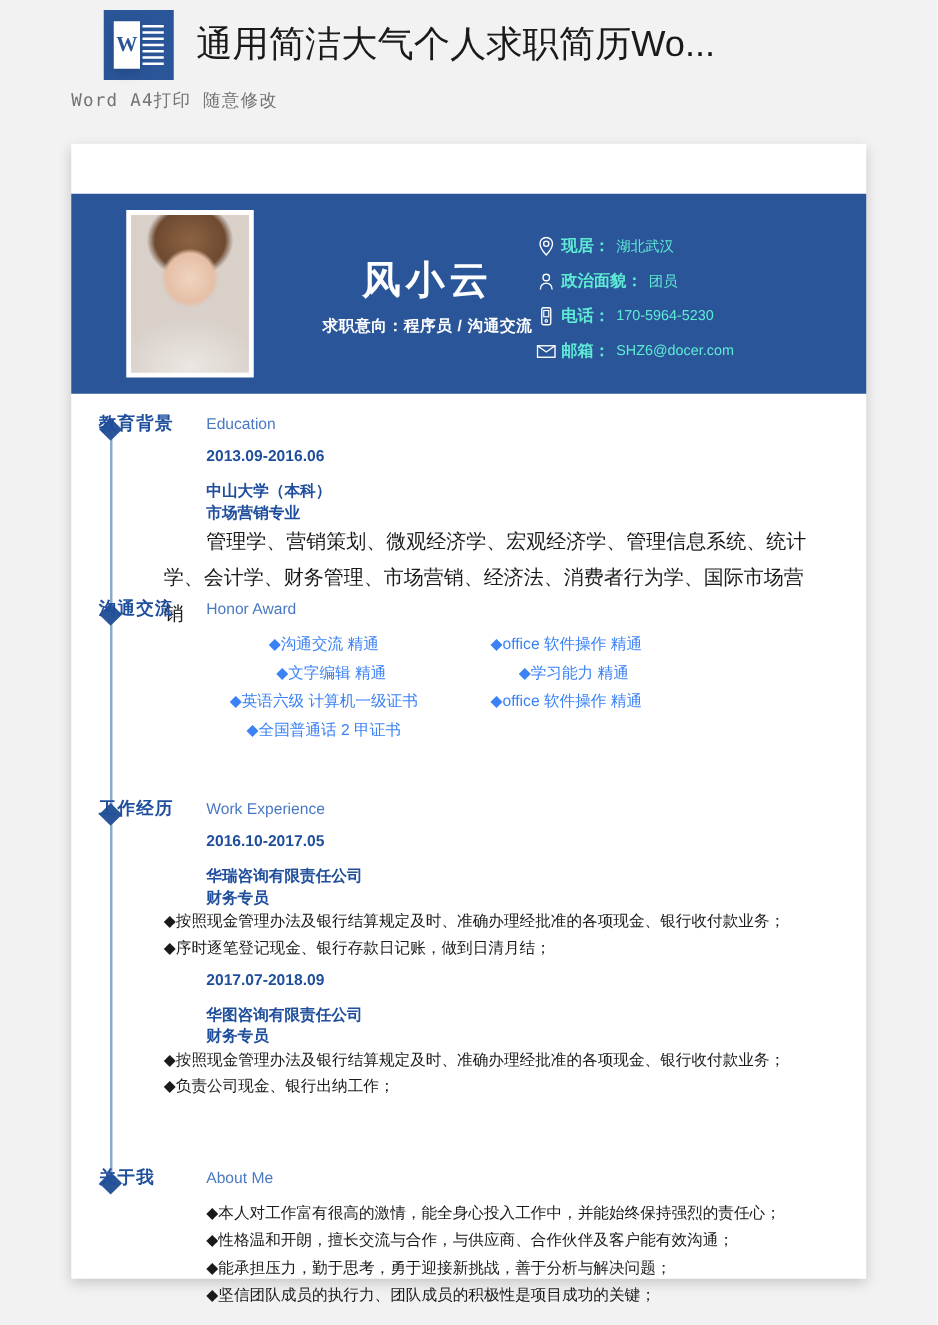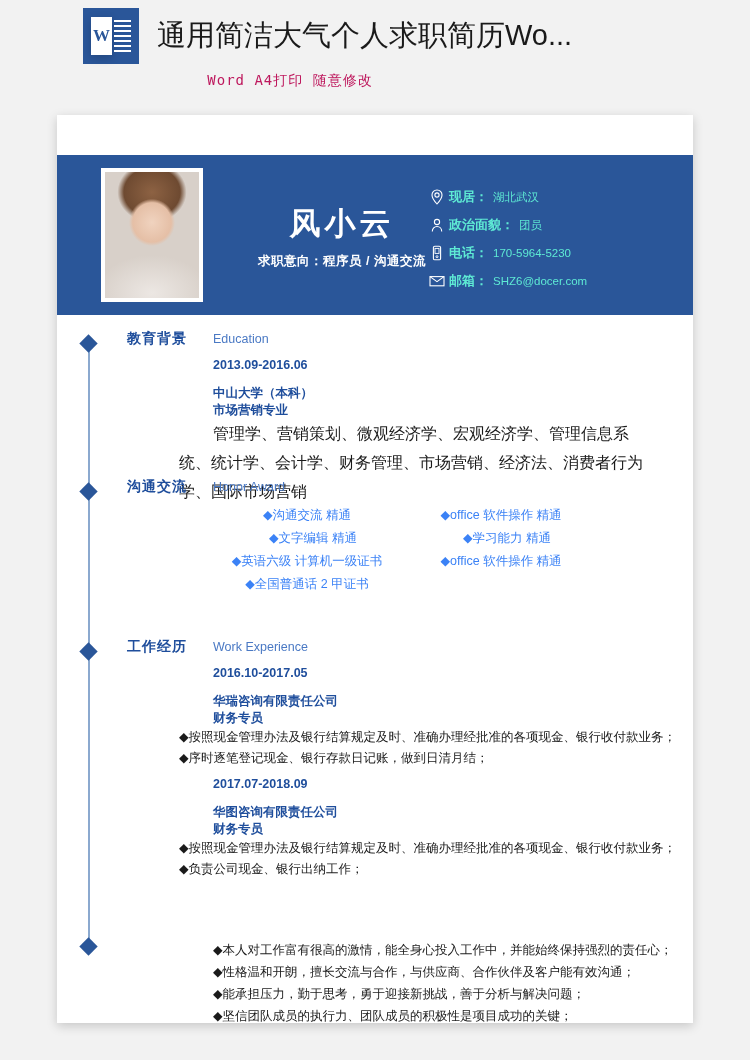--- a/index.html
+++ b/index.html
@@ -31,21 +31,21 @@
     position: absolute; left: 31px; top: 12px; width: 17px; height: 32px;
   }
   .word-icon .lines i {
     display: block; height: 2px; background: #fff; margin-bottom: 3px;
   }
   .banner-title {
     font-size: 29px; color: #1a1a1a; letter-spacing: 0px;
     white-space: nowrap; overflow: hidden;
   }
   .banner-sub {
-    text-align: center; font-size: 14px; color: #be185d;
+    font-size: 14px; color: #737373;
     font-family: "DejaVu Sans Mono", monospace;
     letter-spacing: 1px; padding-right: 170px;
   }
 
   .page {
     position: absolute; left: 57px; top: 115px; width: 636px; height: 908px;
     background: #ffffff;
     box-shadow: 0 3px 10px rgba(0,0,0,0.18);
   }
 
@@ -91,21 +91,21 @@
 
   .tl-line {
     position: absolute; left: 31px; top: 228px; width: 2px; height: 604px;
     background: #8ba9cf;
   }
   .diamond {
     position: absolute; width: 13px; height: 13px;
     background: #2a5699; transform: rotate(45deg);
   }
 
-  .section { position: absolute; left: 0; width: 636px; padding-left: 48px; }
+  .section { position: absolute; left: 0; width: 636px; }
   .sec-head { display: flex; align-items: baseline; height: 20px; }
   .sec-cn {
     font-size: 14px; font-weight: bold; color: #1f4e9c;
     letter-spacing: 1px; width: 72px; margin-left: 22px;
   }
   .sec-en {
     font-size: 12.5px; color: #4a79c4; margin-left: 14px;
     font-family: "Liberation Sans", sans-serif;
   }
 
@@ -261,19 +261,23 @@
     <div class="detail-row">
       <div class="d1">2017.07-2018.09</div>
       <div class="d2">华图咨询有限责任公司</div>
       <div class="d3">财务专员</div>
     </div>
     <div class="exp-line">◆按照现金管理办法及银行结算规定及时、准确办理经批准的各项现金、银行收付款业务；</div>
     <div class="exp-line">◆负责公司现金、银行出纳工作；</div>
   </div>
 
   <div class="section" style="top:818px;">
+    <div class="sec-head">
+      <div class="sec-cn">关于我</div>
+      <div class="sec-en">About Me</div>
+    </div>
     <div class="about-line" style="margin-top:6px;">◆本人对工作富有很高的激情，能全身心投入工作中，并能始终保持强烈的责任心；</div>
     <div class="about-line">◆性格温和开朗，擅长交流与合作，与供应商、合作伙伴及客户能有效沟通；</div>
     <div class="about-line">◆能承担压力，勤于思考，勇于迎接新挑战，善于分析与解决问题；</div>
     <div class="about-line">◆坚信团队成员的执行力、团队成员的积极性是项目成功的关键；</div>
   </div>
 
 </div>
 
 </body></html>

